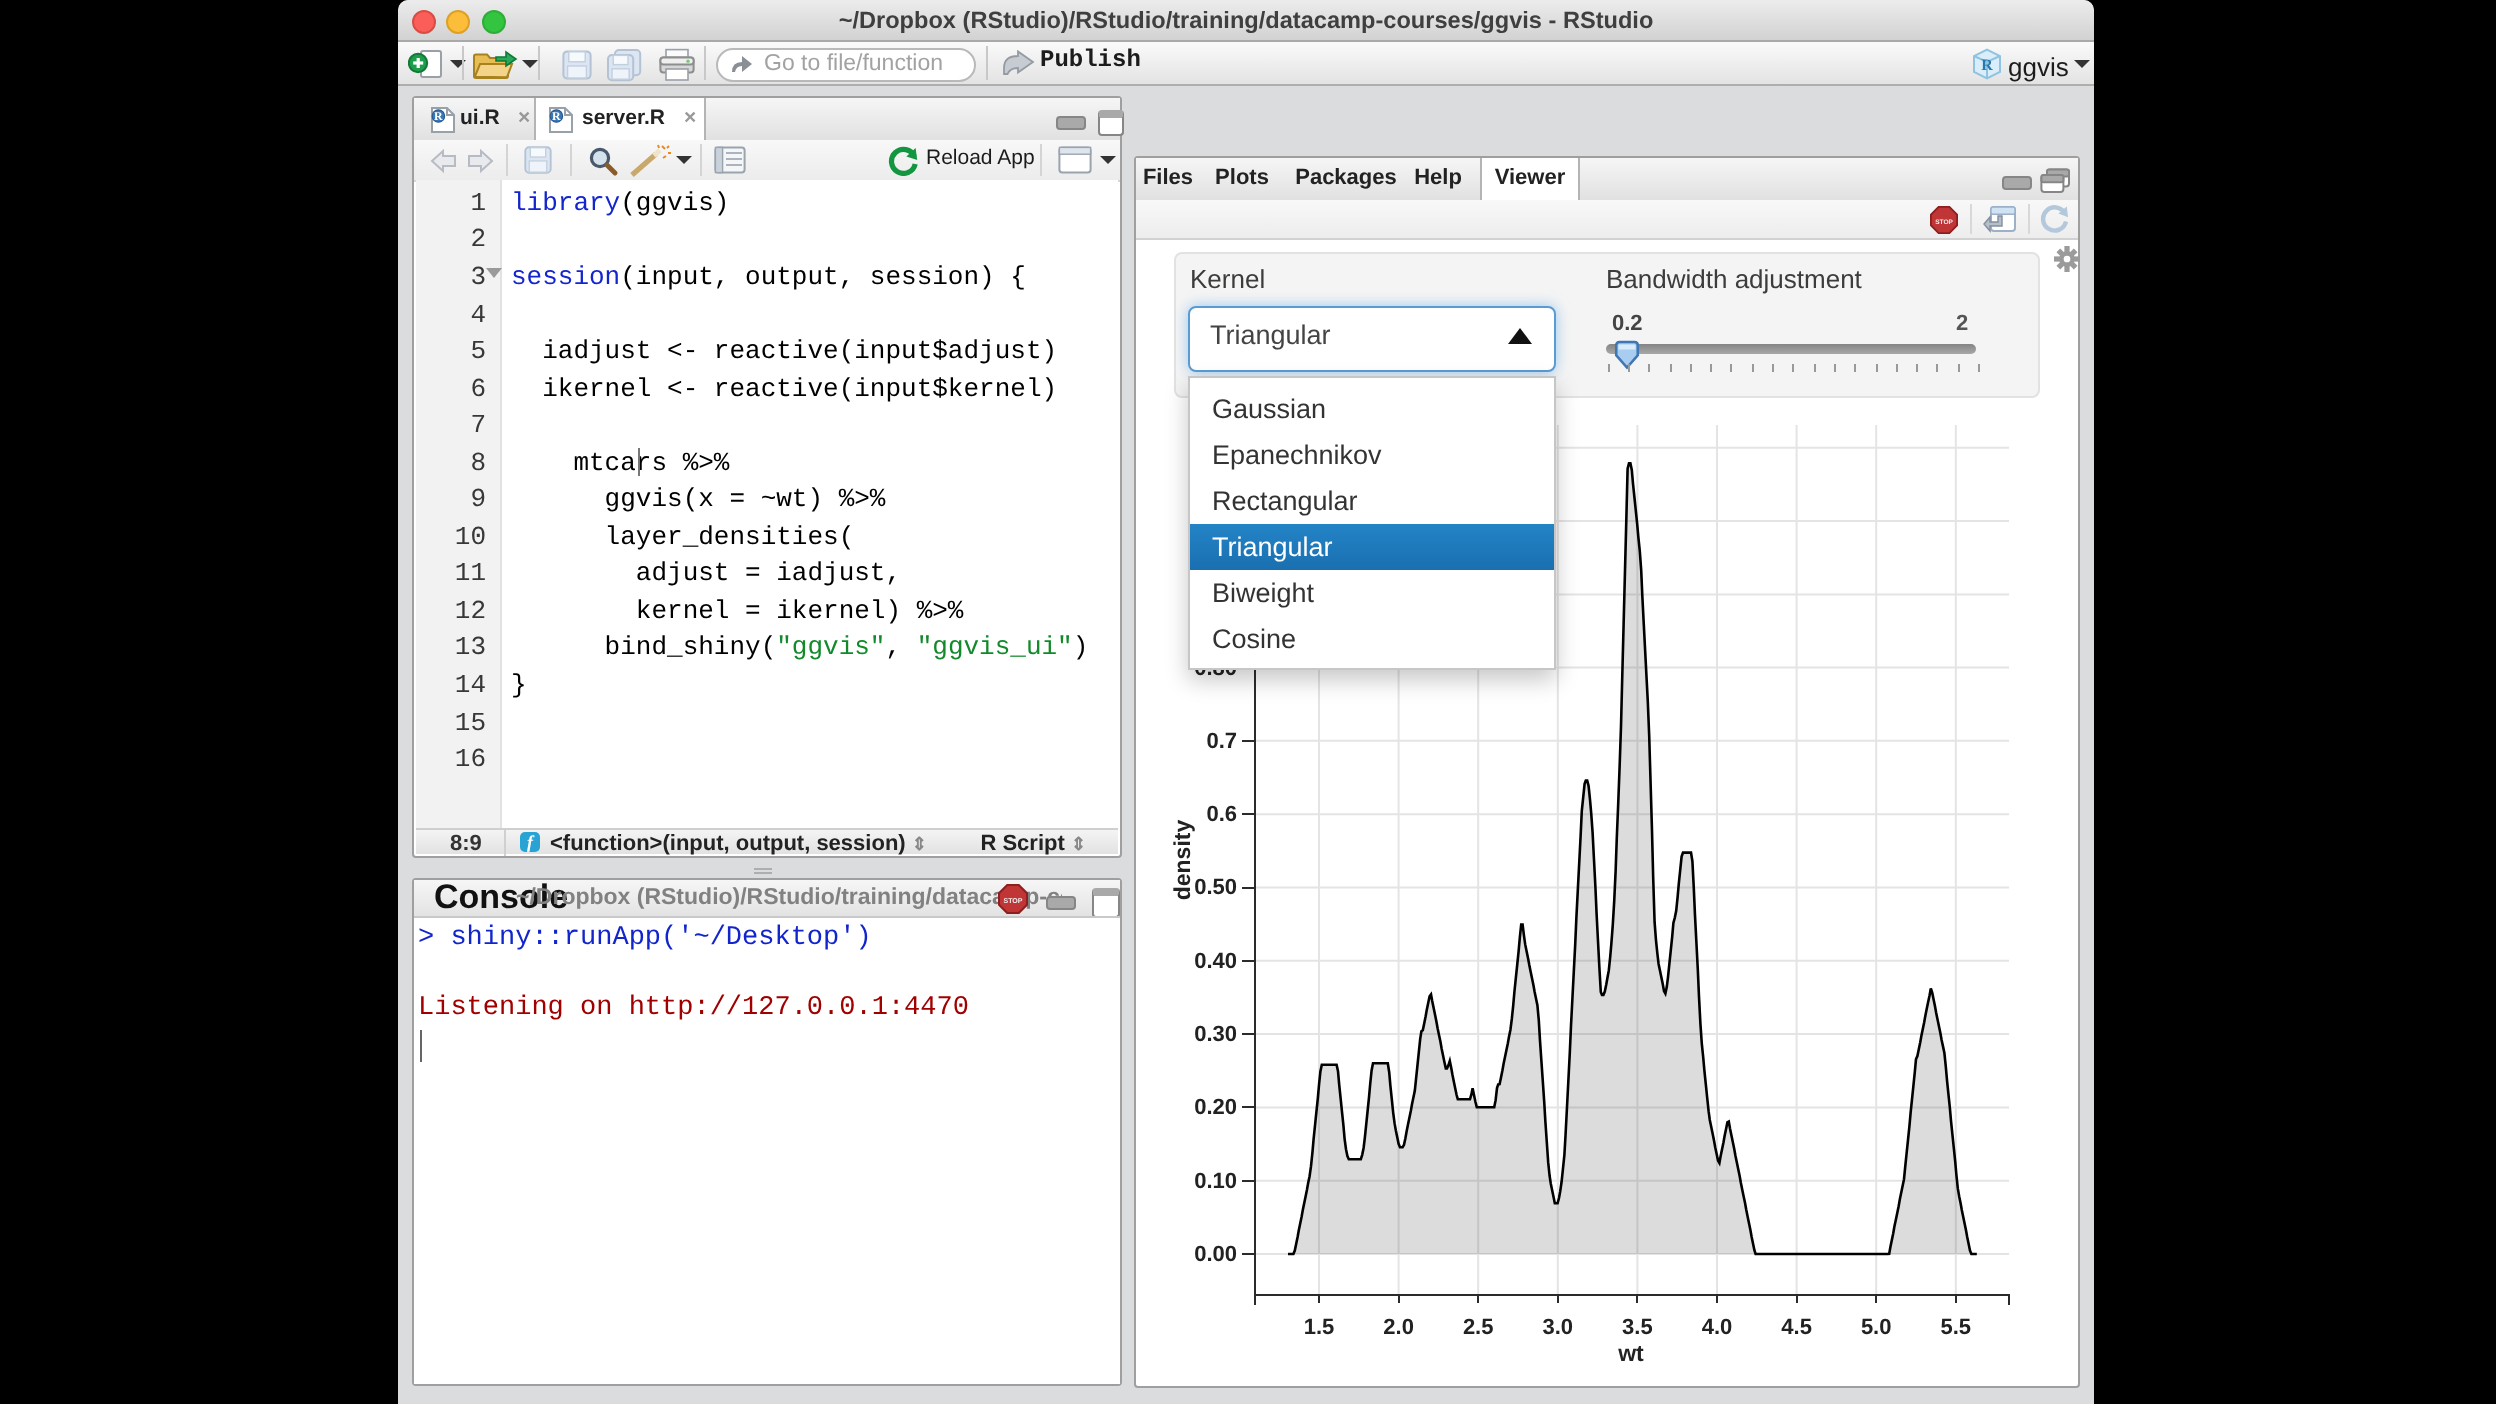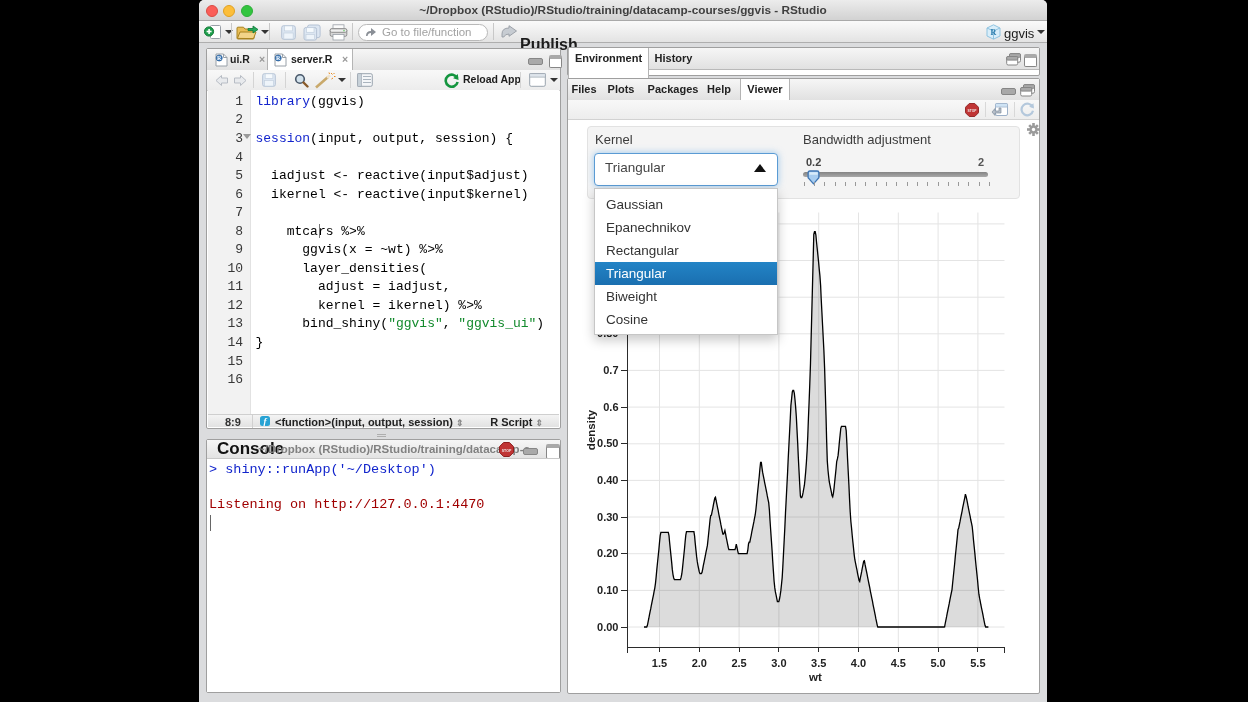--- a/index.html
+++ b/index.html
@@ -89,21 +89,21 @@
       <div style="position:absolute;left:159px;top:2.5px;width:128px;height:15px;background:#fff;border:1px solid #b9b9b9;border-radius:9px;">
 <svg style="position:absolute;left:6px;top:2.5px;" width="12" height="10" viewBox="0 0 12 10">
           <path d="M1,9 Q1,4 6,4 L6,1 L11,5 L6,9 L6,6 Q3,6 2.5,9 Z" fill="#8a8f96"></path>
         </svg>
 <div style="position:absolute;left:23px;top:1px;font-size:11.5px;color:#a2a2a2;">Go to file/function</div>
       </div>
       <div class="tsep" style="left:294px;"></div>
       <svg style="position:absolute;left:302px;top:4px;" width="17" height="13" viewBox="0 0 17 13">
         <path d="M1,9 Q1,3 8,3 L8,0.7 L15.5,6 L8,11.3 L8,9 Q4,9 2.8,12 L1,12 Z" fill="#c7ccd2" stroke="#959ba3" stroke-width="0.9"></path>
       </svg>
-<div style="position:absolute;left:321px;top:15px;font-size:16px;font-weight:700;color:#1c1c1c;">Publish</div>
+<div style="position:absolute;left:321px;top:2px;font-size:12px;font-weight:700;color:#1c1c1c;font-family:Liberation Mono, monospace;">Publish</div>
       <svg style="position:absolute;left:787px;top:3px;" width="15" height="16" viewBox="0 0 15 16">
         <path d="M7.5,0.8 L14,4 L14,12 L7.5,15.2 L1,12 L1,4 Z" fill="#d9eefa" stroke="#8fc3e0"></path>
         <path d="M1,4 L7.5,7 L14,4 M7.5,7 L7.5,15" fill="none" stroke="#8fc3e0"></path>
         <text x="7.5" y="11" text-anchor="middle" font-size="8" font-weight="700" fill="#2779ab" font-family="Liberation Serif,serif">R</text>
       </svg>
 <div style="position:absolute;left:805px;top:5px;font-size:13px;font-weight:400;color:#1c1c1c;">ggvis</div>
       <div style="position:absolute;left:838px;top:9px;width:0;height:0;border-left:4px solid transparent;border-right:4px solid transparent;border-top:4.5px solid #333;"></div>
     </div>
 
   <div class="pane" id="srcpane" style="left:7px;top:48px;width:355px;height:381px;">
@@ -168,21 +168,21 @@
           <g stroke="#aab4be" stroke-width="1">
             <line x1="6" y1="3.5" x2="14" y2="3.5"></line>
             <line x1="6" y1="6.5" x2="14" y2="6.5"></line>
             <line x1="6" y1="9.5" x2="14" y2="9.5"></line>
           </g>
         </svg>
         <svg style="position:absolute;left:237px;top:2.5px;" width="15" height="15" viewBox="0 0 15 15">
           <path d="M13.2,5.2 A6 6 0 1 0 13.6,9" fill="none" stroke="#14953f" stroke-width="2.6"></path>
           <polygon points="13.8,1 14.6,7 9.2,5.2" fill="#14953f"></polygon>
         </svg>
-<div style="position:absolute;left:256px;top:3px;font-size:10.5px;font-weight:700;color:#1c1c1c;">Reload App</div>
+<div style="position:absolute;left:256px;top:3px;font-size:10.5px;font-weight:400;color:#1c1c1c;">Reload App</div>
         <div style="position:absolute;left:313px;top:2px;width:1px;height:16px;background:#d4d4d4;"></div>
         <svg style="position:absolute;left:322px;top:3px;" width="17" height="14" viewBox="0 0 17 14">
           <rect x="0.7" y="0.7" width="15.6" height="12.6" rx="1.5" fill="#fff" stroke="#9aa4ae"></rect>
           <rect x="0.7" y="0.7" width="15.6" height="3.4" fill="#dfe5ec" stroke="#9aa4ae" stroke-width="0.7"></rect>
         </svg>
         <div style="position:absolute;left:343px;top:8px;width:0;height:0;border-left:4px solid transparent;border-right:4px solid transparent;border-top:4.5px solid #333;"></div>
       </div>
     <div id="gutter">
       <div class="num" style="top:3.8px;">1</div>
       <div class="num" style="top:22.4px;">2</div>
@@ -240,33 +240,20 @@
       <div style="position:absolute;left:316px;top:8px;width:13px;height:5px;background:#a9a9a9;border:1px solid #868686;border-radius:2px;"></div>
       <div style="position:absolute;left:339px;top:3.5px;width:12px;height:10px;background:#fff;border:1px solid #868686;border-radius:2px;border-top:4px solid #a9a9a9;"></div>
     </div>
     <div id="conbody" style="position:absolute;left:0;top:19px;right:0;bottom:0;background:#fff;font-family:'Liberation Mono',monospace;font-size:13.5px;">
       <div class="freetext" style="left:2px;top:3px;color:#1225cc;">&gt; shiny::runApp('~/Desktop')</div>
       <div class="freetext" style="left:2px;top:38px;color:#a00000;">Listening on http://127.0.0.1:4470</div>
       <div style="position:absolute;left:2.5px;top:56px;width:1px;height:16px;background:#666;"></div>
     </div>
   </div>
 
-  <div class="pane" id="envpane" style="left:368px;top:47px;width:473px;height:29px;">
-    <div class="tabbar">
-      <div class="tab active" style="left:0;width:81px;">Environment</div>
-      <div class="tab" style="left:81px;width:49px;">History</div>
-        <svg style="position:absolute;left:438px;top:5px;" width="15" height="13" viewBox="0 0 15 13">
-          <rect x="3.5" y="0.7" width="11" height="8.5" rx="1.5" fill="#fff" stroke="#868686"></rect>
-          <rect x="3.5" y="0.7" width="11" height="3.6" rx="1" fill="#a9a9a9" stroke="#868686"></rect>
-          <rect x="0.7" y="3.5" width="11" height="8.5" rx="1.5" fill="#fff" stroke="#868686"></rect>
-          <rect x="0.7" y="3.5" width="11" height="3.6" rx="1" fill="#a9a9a9" stroke="#868686"></rect>
-        </svg>
-        <div style="position:absolute;left:456px;top:6px;width:11px;height:8px;background:#fff;border:1px solid #868686;border-radius:2px;border-top:4px solid #a9a9a9;"></div>
-    </div>
-  </div>
 
   <div class="pane" id="filespane" style="left:368px;top:78.0px;width:473px;height:616px;">
     <div class="tabbar">
       <div class="tab" style="left:0;width:32px;">Files</div>
       <div class="tab" style="left:32px;width:42px;">Plots</div>
       <div class="tab" style="left:74px;width:62px;">Packages</div>
       <div class="tab" style="left:136px;width:30px;">Help</div>
       <div class="tab active" style="left:172px;width:50px;">Viewer</div>
         <div style="position:absolute;left:433px;top:9px;width:13px;height:5px;background:#a9a9a9;border:1px solid #868686;border-radius:2px;"></div>
         <svg style="position:absolute;left:452px;top:5px;" width="15" height="13" viewBox="0 0 15 13">

